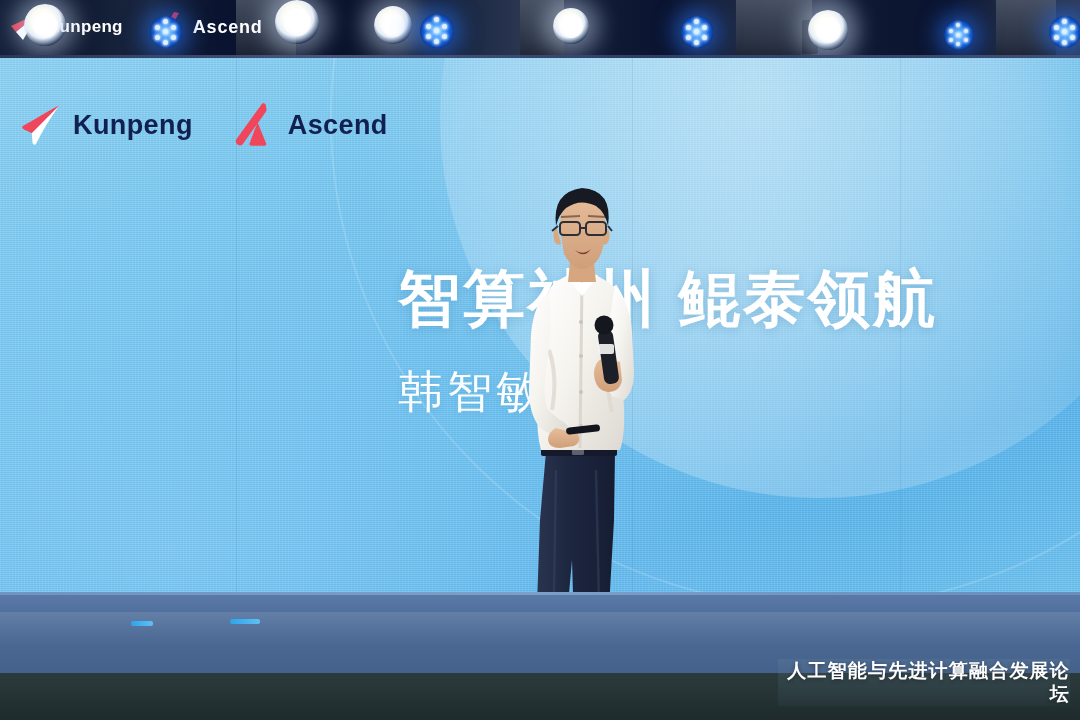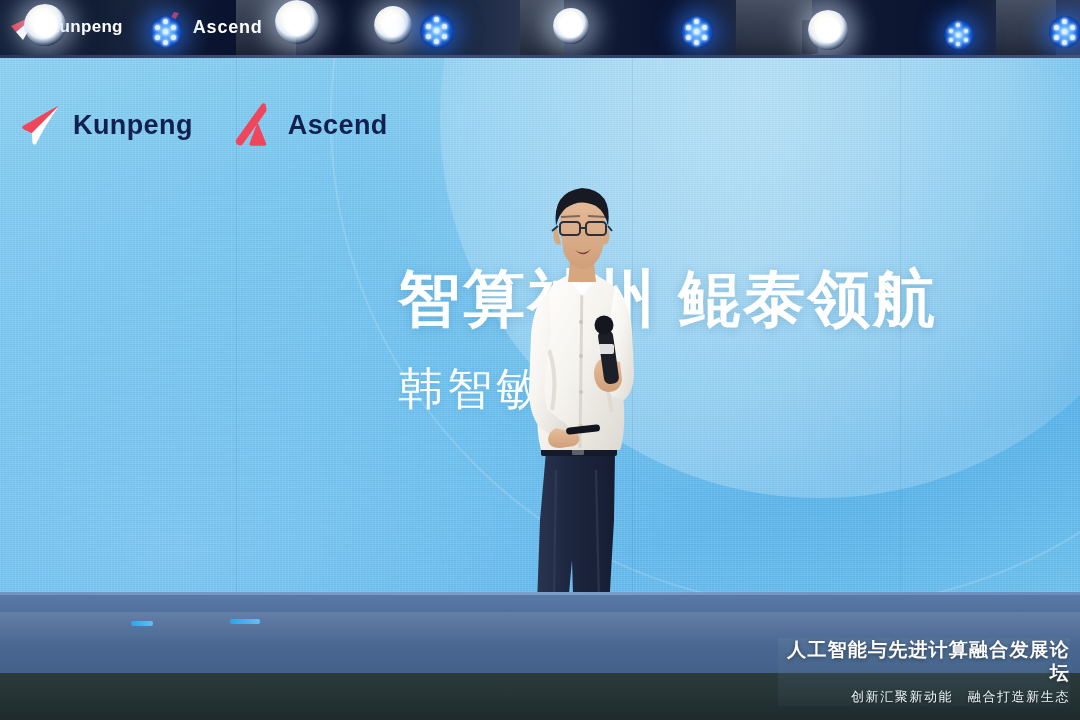--- a/index.html
+++ b/index.html
@@ -118,21 +118,21 @@
     text-shadow:0 2px 10px rgba(40,110,160,.25);
     font-family:"Liberation Sans","DejaVu Sans",sans-serif;
   }
   .speaker-name{
     position:absolute; left:398px; top:312px;
     font-size:45px; font-weight:400; color:#ffffff;
     letter-spacing:4px; line-height:1;
     white-space:nowrap;
     opacity:.97;
     text-shadow:0 2px 8px rgba(40,110,160,.18);
-    font-family:Liberation Mono, monospace;
+    font-family:Liberation Serif, serif;
   }
 
   
   .presenter{ position:absolute; left:0; top:0; width:1080px; height:720px; pointer-events:none; }
 
   
   .stage-top{
     position:absolute; left:0; top:592px; width:1080px; height:82px;
     background:linear-gradient(180deg,#5d7ba8 0%, #53719e 22%, #4a6994 55%, #44618a 100%);
   }
@@ -385,16 +385,15 @@
   <div class="stage-top">
     <div class="stage-sheen"></div>
     <div class="tape" style="left:131px;top:29px;width:22px;"></div>
     <div class="tape" style="left:230px;top:27px;width:30px;"></div>
   </div>
   <div class="stage-front"></div>
 
   <div class="forum-brand">
     <div class="forum-bg"></div>
     <div class="forum-title">人工智能与先进计算融合发展论坛</div>
-    <div class="forum-sub">创新汇聚新动能　融合打造新生态</div>
   </div>
 
 </div>
 
 </body></html>

